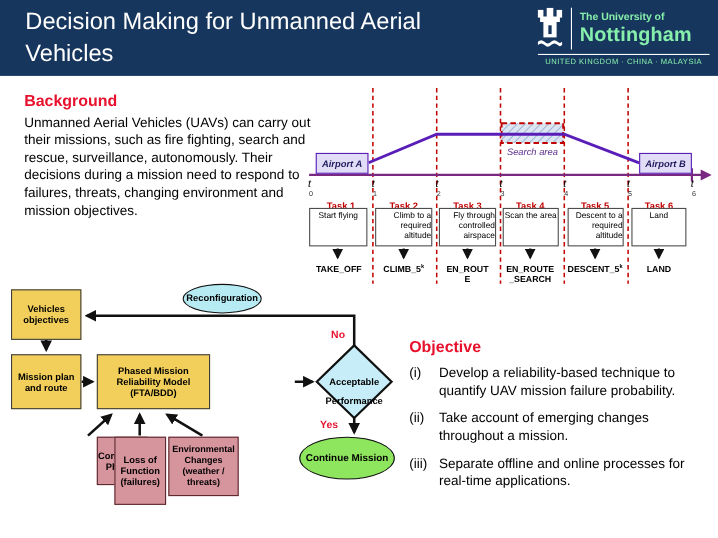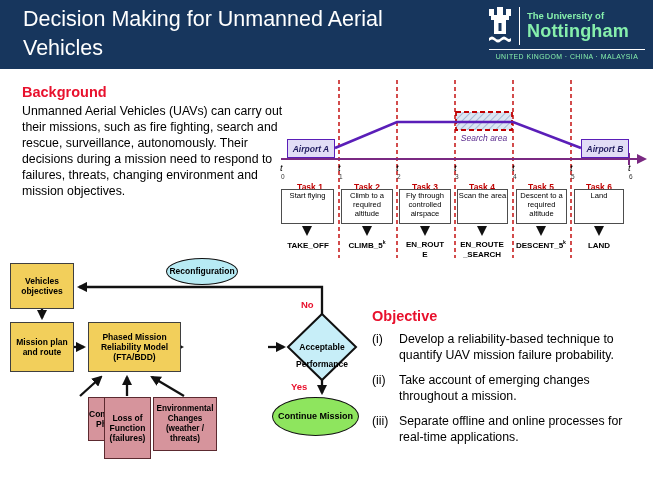--- a/index.html
+++ b/index.html
@@ -33,37 +33,37 @@
   .airport-box{position:absolute;top:61px;width:48px;height:19px;background:var(--lavender,#E2DDF6);
     border:1.6px solid var(--purple,#5A1EB8);display:flex;align-items:center;justify-content:center;
     font-size:8.5px;font-weight:700;font-style:italic;color:#1F1A5E;box-sizing:border-box;}
   #search-area-label{position:absolute;left:172px;top:55px;width:68px;text-align:center;
     font-size:8.5px;font-weight:400;font-style:italic;color:#5B2D8E;}
   .tick{position:absolute;top:85px;width:14px;display:flex;flex-direction:column;line-height:1;}
   .tick .t{font-size:9.5px;font-style:italic;}
   .tick .tsub{font-size:6.5px;margin-top:1px;margin-left:1px;color:#333;}
   .task-name{position:absolute;top:104px;width:50px;text-align:center;font-size:8.5px;font-weight:700;color:var(--darkred,#C00000);}
   .task-box{position:absolute;top:111px;height:35px;background:#fff;border:1.4px solid #4D4D4D;
-    box-sizing:border-box;display:flex;align-items:flex-start;justify-content:center;text-align:center;
+    box-sizing:border-box;display:flex;align-items:flex-start;justify-content:center;text-align:right;
     font-size:7.6px;line-height:1.18;padding-top:2px;}
   .phase-label{position:absolute;top:162px;width:56px;text-align:center;font-size:8px;font-weight:700;white-space:pre-line;line-height:1.15;}
   .phase-label sup{font-size:.65em;}
   
   #flowchart{position:absolute;left:0;top:255px;width:366px;height:234px;}
   #flowchart svg{position:absolute;left:0;top:0;}
   .fc-node{position:absolute;box-sizing:border-box;display:flex;align-items:center;justify-content:center;
     text-align:center;font-weight:700;line-height:1.2;}
   .yellow{background:var(--yellow,#F2CF5B);border:1.5px solid #3F3F3F;font-size:8.5px;}
   .pink{background:var(--pink,#D6949C);border:1.6px solid #5C2A30;font-size:8.5px;}
   .ellipse{border-radius:50%;}
   #reconfiguration{left:166px;top:3px;width:72px;height:27px;background:var(--cyan,#B7EBF4);border:1.5px solid #111;font-size:8.5px;}
   #continue-mission{left:272px;top:142px;width:87px;height:39px;background:var(--green,#8EE55E);border:1.8px solid #111;font-size:9px;}
   #mission-objectives{left:10px;top:8px;width:64px;height:46px;}
   #mission-plan{left:10px;top:67px;width:64px;height:50px;}
-  #pmrm{left:88px;top:67px;width:93px;height:50px;}
+  #pmrm{left:88px;top:67px;width:103px;height:50px;}
   #mission-prob{left:186px;top:67px;width:82px;height:50px;font-size:8px;}
   #completed-phases{left:56px;top:142px;width:46px;height:44px;margin-left:32px;}
   #loss-function{left:104px;top:142px;width:47px;height:62px;}
   #env-changes{left:153px;top:142px;width:64px;height:54px;font-size:8.2px;}
   #decision-text{position:absolute;left:288px;top:87px;width:68px;text-align:center;font-size:8.5px;font-weight:700;}
   #decision-text span{display:block;}
   #decision-line2{margin-top:7px;}
   .yn-label{position:absolute;font-size:9.5px;font-weight:700;color:var(--red,#E8112D);}
   #no-label{left:301px;top:44px;}
   #yes-label{left:291px;top:126px;}

